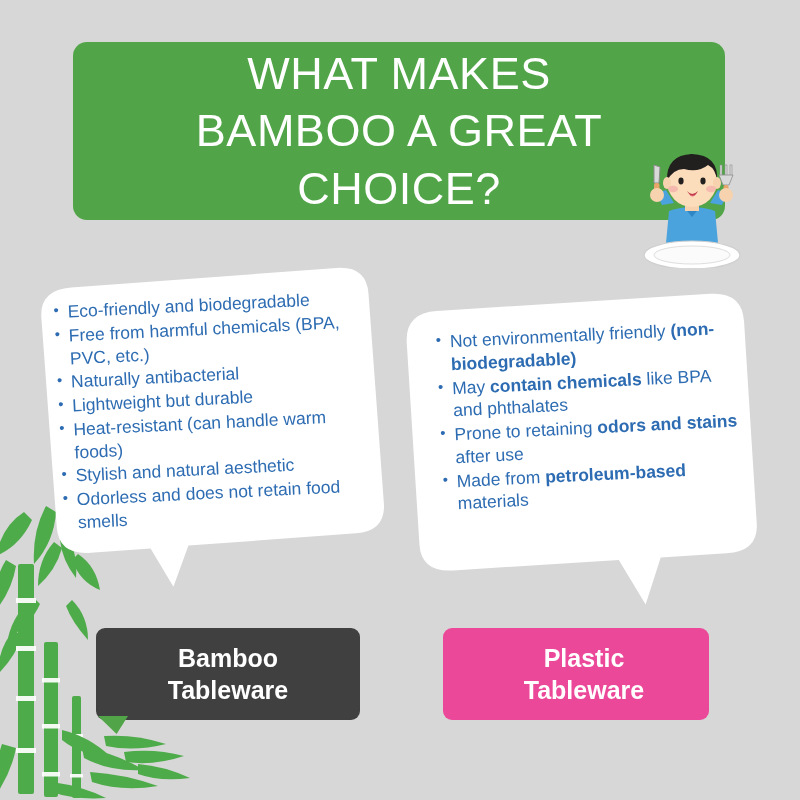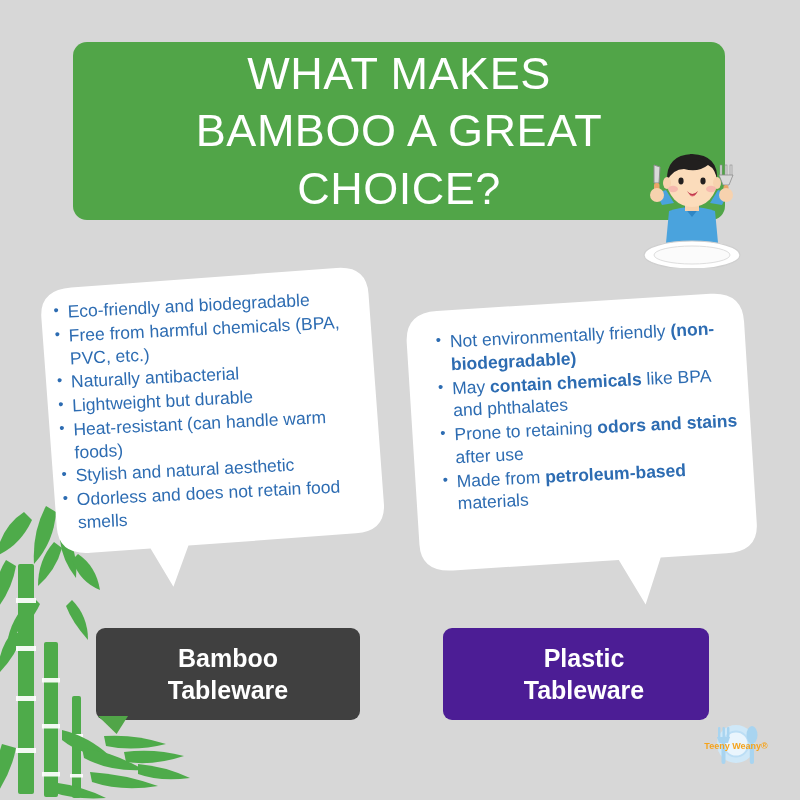--- a/index.html
+++ b/index.html
@@ -280,40 +280,17 @@
         <li><span>Not environmentally friendly </span><b>(non-biodegradable)</b></li>
         <li><span>May </span><b>contain chemicals</b><span> like BPA and phthalates</span></li>
         <li><span>Prone to retaining </span><b>odors and stains</b><span> after use</span></li>
         <li><span>Made from </span><b>petroleum-based</b><span> materials</span></li>
       </ul>
   </div>
 
   <div class="label-btn" id="btn-bamboo" style="background: #404040;">Bamboo
 Tableware</div>
 
-  <div class="label-btn" id="btn-plastic" style="background: #4c1d95; padding-left: 16px;">Plastic
+  <div class="label-btn" id="btn-plastic" style="background: #ec4899; padding-left: 16px;">Plastic
 Tableware</div>
 
-  <div class="logo-wrap">
-    <svg viewBox="0 0 76 56" width="76" height="56">
-
-      <circle cx="38" cy="26" r="19" fill="#cfe8f8"></circle>
-      <circle cx="38" cy="26" r="12.5" fill="#eaf5fd"></circle>
-      <circle cx="38" cy="26" r="12.5" fill="none" stroke="#bcdef5" stroke-width="2"></circle>
-
-      <g fill="#a8d4f0">
-        <rect x="20" y="9" width="2.4" height="11" rx="1"></rect>
-        <rect x="24.5" y="9" width="2.4" height="11" rx="1"></rect>
-        <rect x="29" y="9" width="2.4" height="11" rx="1"></rect>
-        <path d="M19 19 L32 19 L30 25 L21 25 Z"></path>
-        <rect x="23.5" y="24" width="4" height="22" rx="2"></rect>
-      </g>
-
-      <g fill="#a8d4f0">
-        <ellipse cx="54" cy="17" rx="5.5" ry="9"></ellipse>
-        <rect x="51.8" y="25" width="4.2" height="21" rx="2"></rect>
-      </g>
-
-      <text x="38" y="31" text-anchor="middle" font-family="'Liberation Sans', sans-serif" font-size="9" font-weight="700" fill="#f5a31c">Teeny Weany®</text>
-    </svg>
-  </div>
 
 </div>
 
 </body></html>

